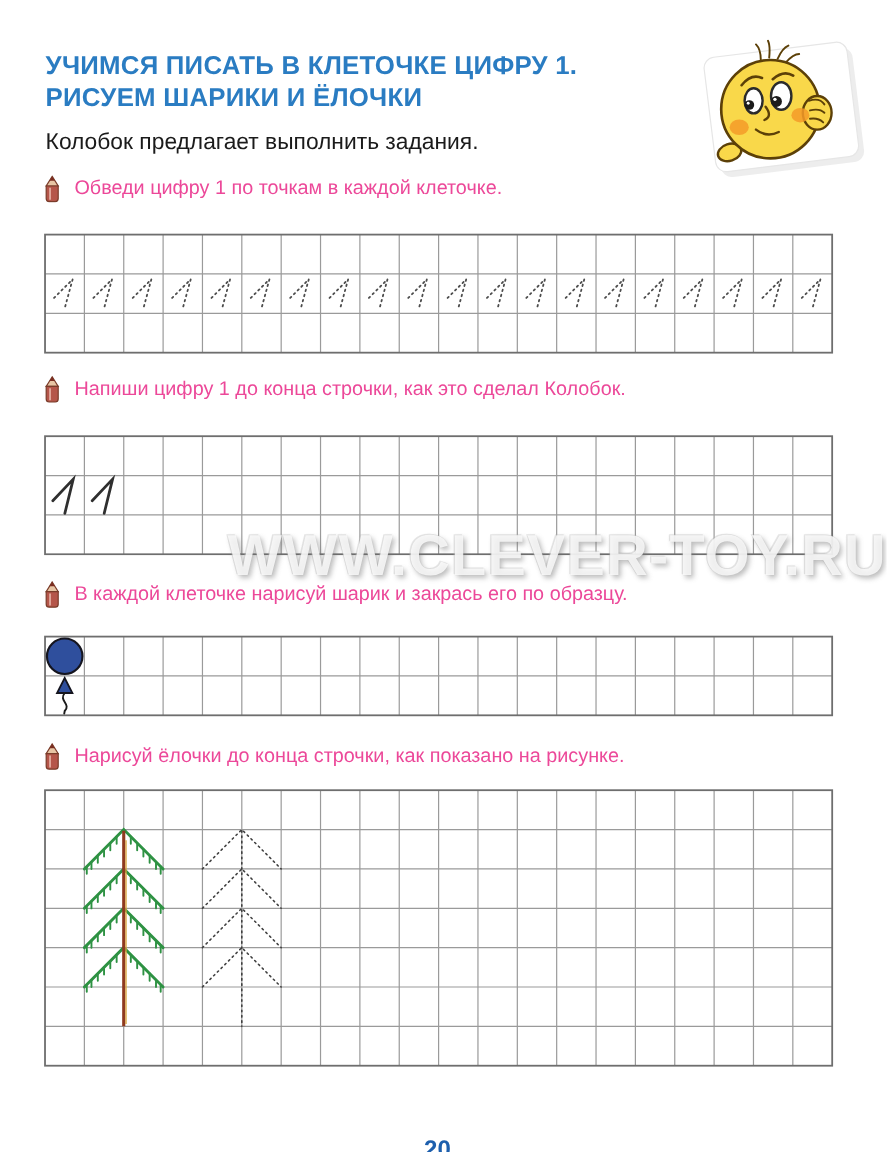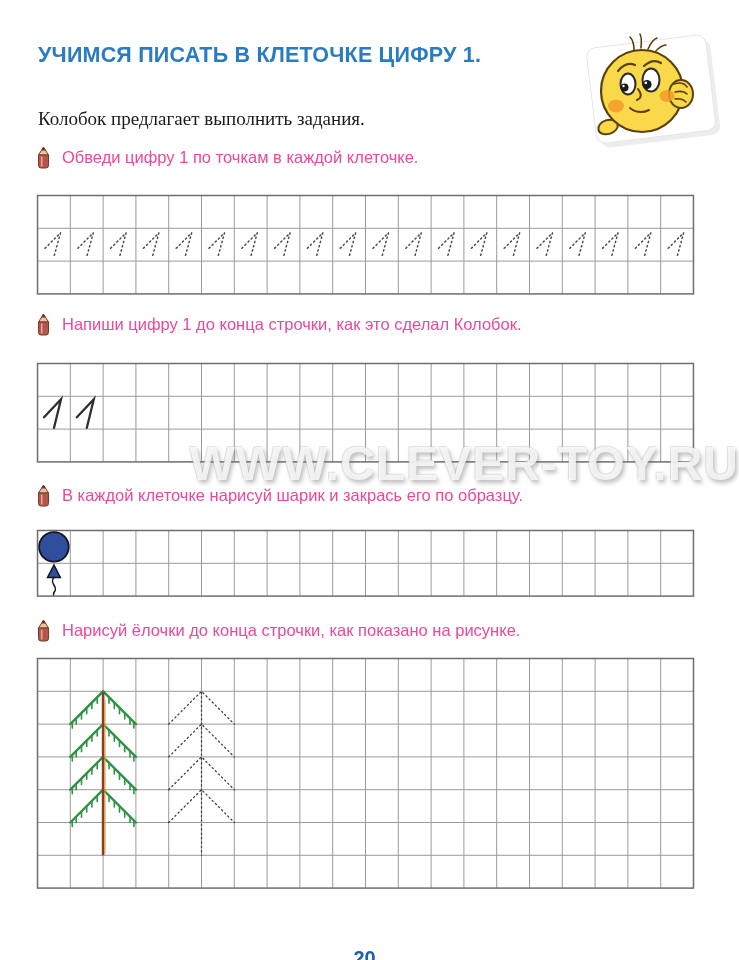--- a/index.html
+++ b/index.html
@@ -7,21 +7,21 @@
     position:relative;width:739px;height:960px;background:#ffffff;
     font-family:"Liberation Sans",sans-serif;overflow:hidden;
   }
   .title{
     position:absolute;left:38px;top:42px;
     font-weight:bold;font-size:21.5px;line-height:26px;letter-spacing:.2px;
     color:var(--title-blue,#2a7cc2);
   }
   .subtitle{
     position:absolute;left:38px;top:108px;
-    font-family:Liberation Serif, serif;font-size:19px;color:#1b1b1b;
+    font-family:Liberation Sans, sans-serif;font-size:19px;color:#1b1b1b;
   }
   .kolobok{position:absolute;left:578px;top:26px;width:148px;height:124px;}
   .task{position:absolute;left:36px;display:flex;align-items:center;gap:11px;}
   .task-label{font-size:16.5px;color:#ec4899;}
   .t1{top:146px}.t2{top:313px}.t3{top:484px}.t4{top:619px}
   .grid{position:absolute;left:36px;}
   .g1{top:194px}.g2{top:362px}.g3{top:529px}.g4{top:657px}
   .watermark{
     position:absolute;left:0;right:0;top:436px;text-align:right;z-index:5;
     font-weight:bold;font-size:48px;letter-spacing:1px;
@@ -35,20 +35,21 @@
   }
   .pencil{display:inline-flex;flex:0 0 auto;}
 </style>
 </head>
 <body>
 
 <div class="page">
 
   <div class="title">
     <div>УЧИМСЯ ПИСАТЬ В КЛЕТОЧКЕ ЦИФРУ 1.</div>
+    <div>РИСУЕМ ШАРИКИ И ЁЛОЧКИ</div>
   </div>
 
   <div class="kolobok">
     <svg width="148" height="124" viewBox="0 0 148 124">
       <g transform="rotate(-7 74 62)">
         <rect x="17" y="20" width="120" height="96" rx="9" fill="#dedede" opacity="0.55"></rect>
         <rect x="13" y="15" width="120" height="96" rx="9" fill="#ffffff" stroke="#e6e6e6"></rect>
       </g>
       <g>
         <path d="M56,24 q0,-9 -4,-13 M63,22 q1,-10 -1,-14 M70,23 q4,-9 9,-11 M77,26 q6,-7 11,-7" stroke="#5c4008" stroke-width="1.6" fill="none" stroke-linecap="round"></path>

